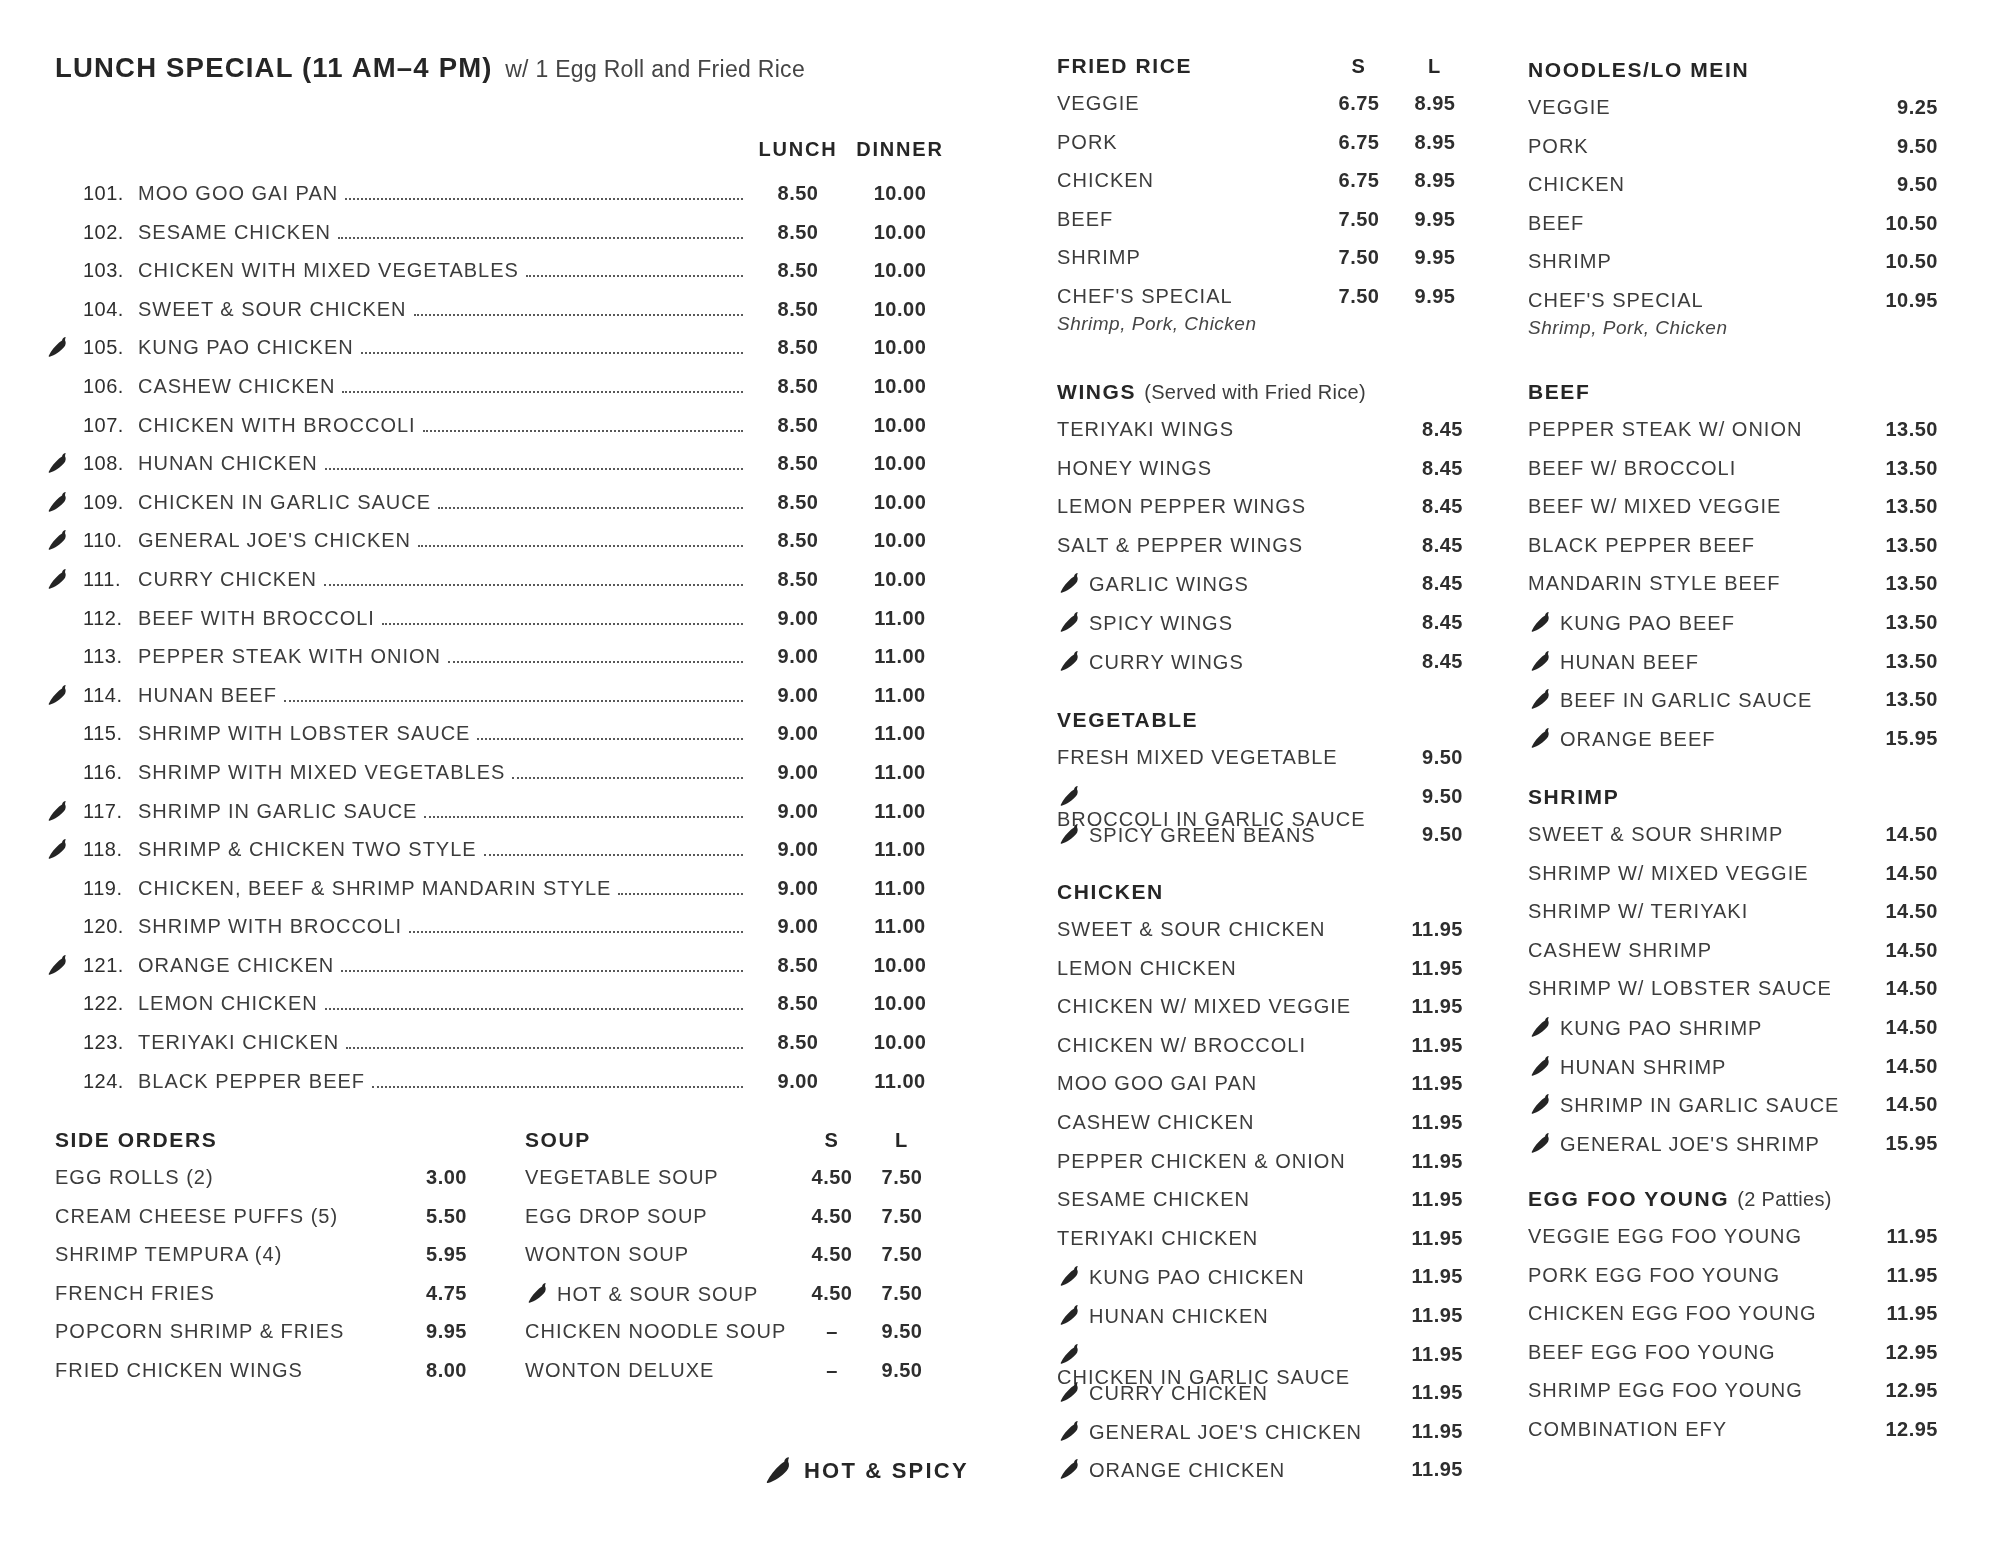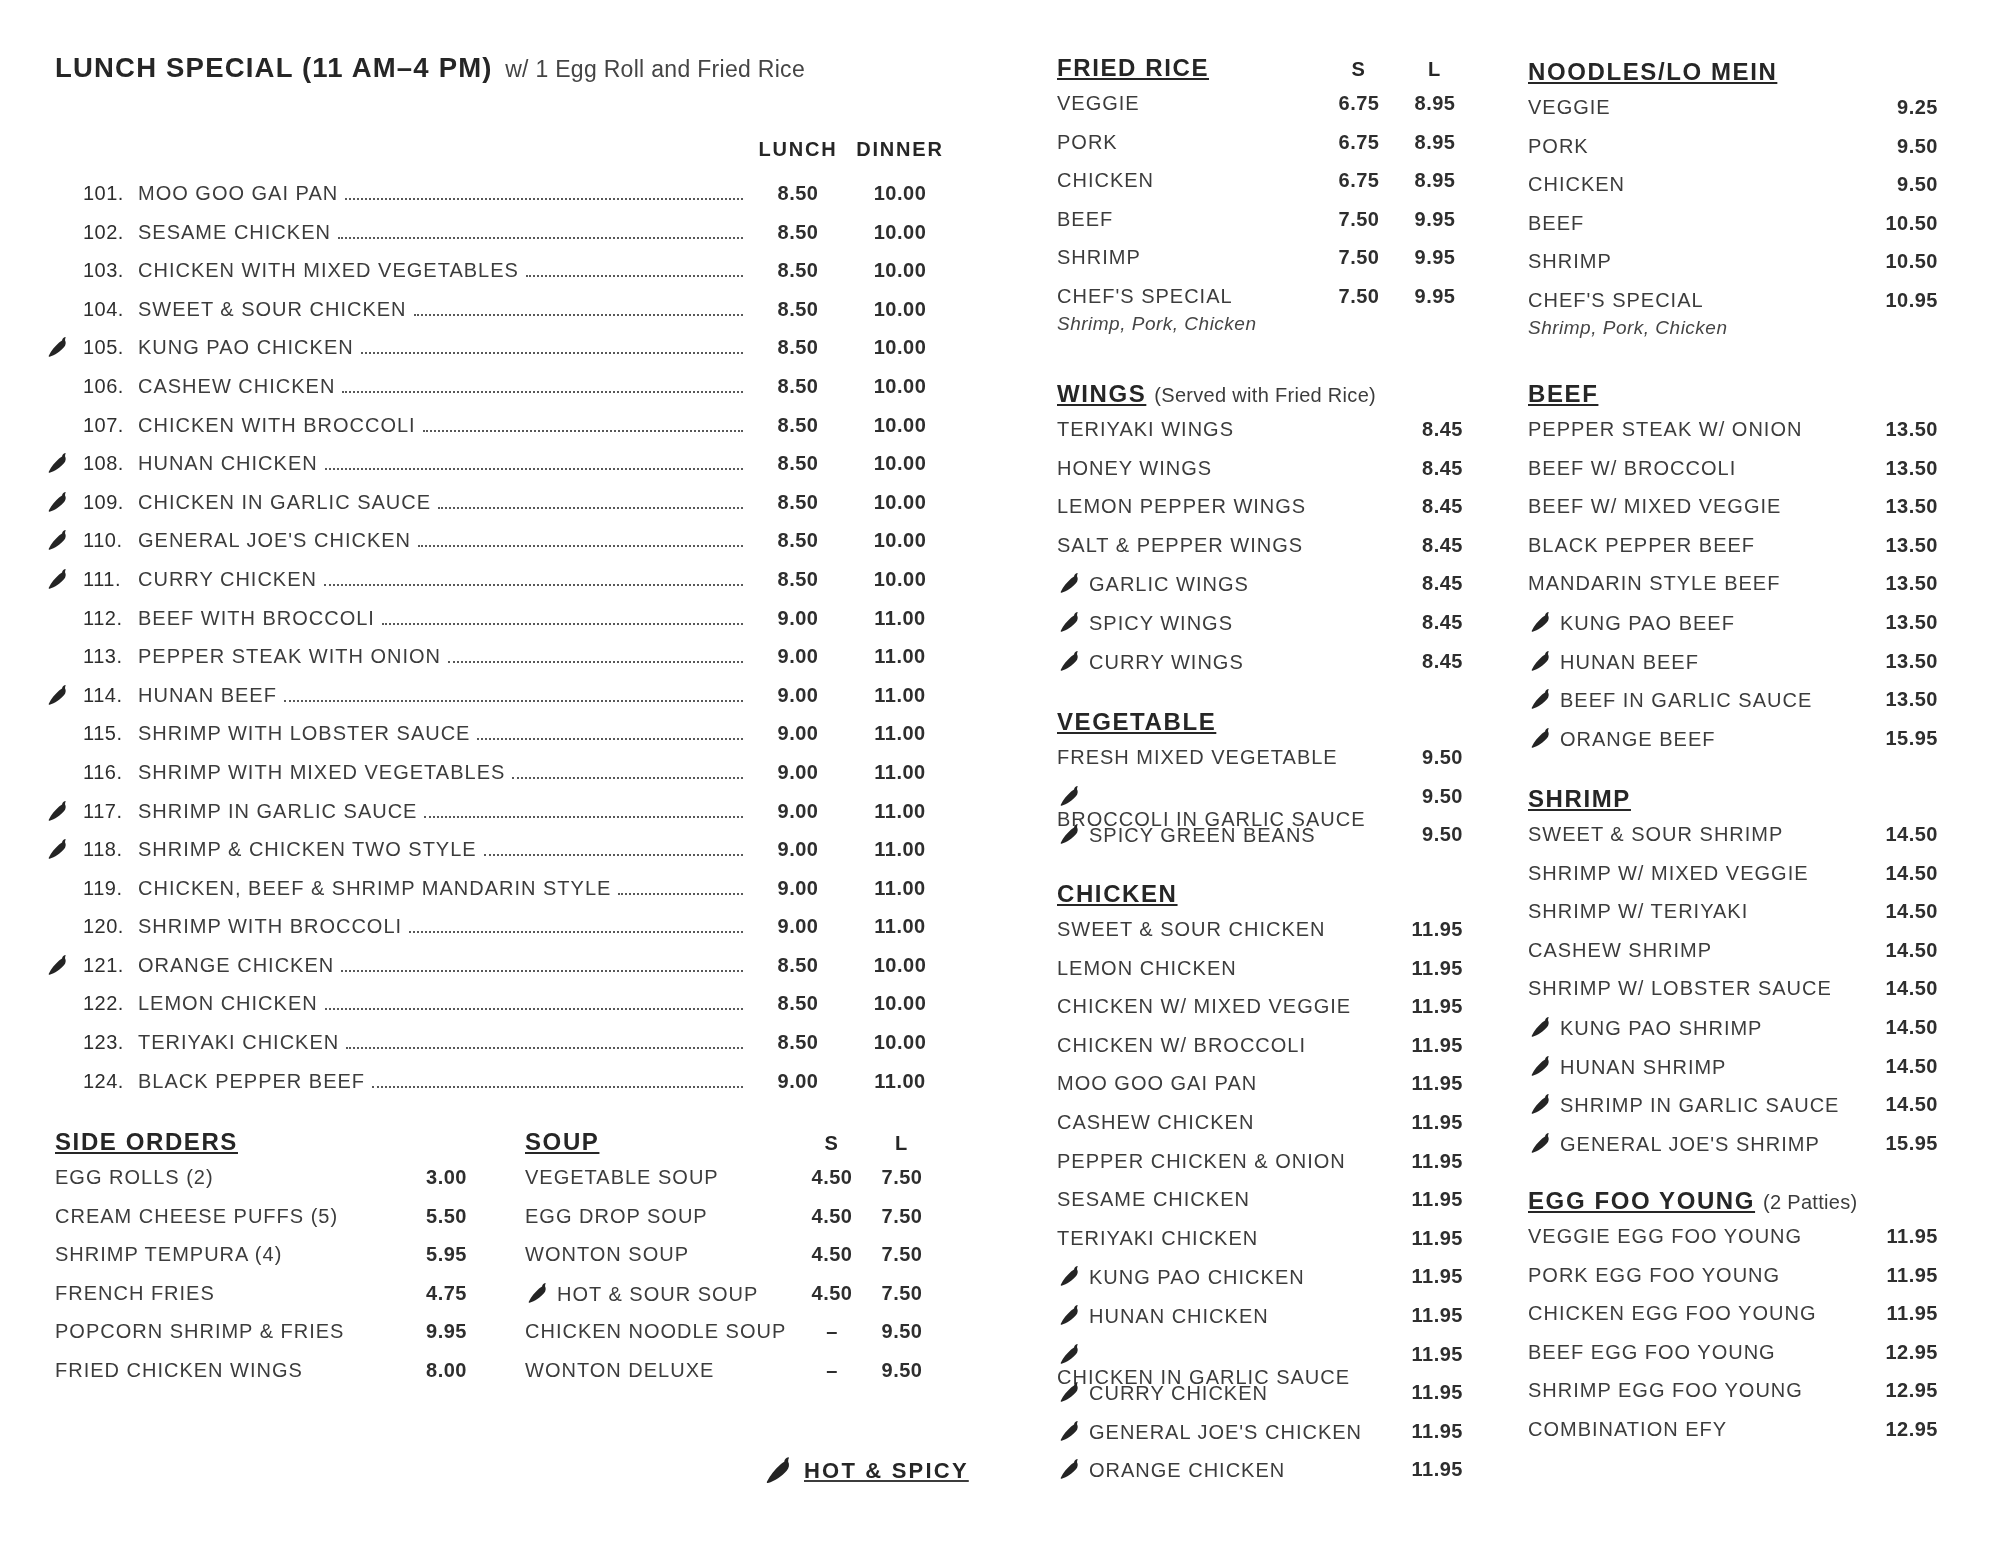--- a/index.html
+++ b/index.html
@@ -1,21 +1,21 @@
 <!DOCTYPE html>
 <html><head>
 <meta charset="utf-8">
 <style>
   html,body{margin:0;padding:0;background:#ffffff;}
   body{width:2000px;height:1545px;position:relative;overflow:hidden;
        font-family:"Liberation Sans", sans-serif;color:#3c3c3c;}
   .sec{position:absolute;}
   
   .sec-h-row{display:flex;align-items:baseline;height:24px;}
-  .sec-h{font-weight:700;font-size:24px;letter-spacing:1.6px;color:#262626;white-space:nowrap;text-decoration:underline;}
+  .sec-h{font-weight:700;font-size:21px;letter-spacing:1.6px;color:#262626;white-space:nowrap;}
   .sec-note{font-weight:400;font-size:20px;letter-spacing:.3px;color:#3c3c3c;margin-left:8px;white-space:nowrap;}
   .sec-h-fill{flex:1;}
   
   .rows{margin-top:14px;}
   .row{display:flex;align-items:flex-start;height:38.6px;font-size:20px;letter-spacing:1px;line-height:22px;}
   .row.tall{height:auto;min-height:38.6px;}
   .c-name{flex:1;display:block;}
   .c-name .nm{white-space:nowrap;}
   .sub{display:block;font-style:italic;font-size:19px;letter-spacing:.5px;color:#454545;margin-top:6px;}
   .c-p{font-weight:700;letter-spacing:.5px;color:#2e2e2e;white-space:nowrap;}
@@ -37,21 +37,21 @@
   .c-num{width:55px;font-weight:400;letter-spacing:.5px;color:#2e2e2e;}
   .c-fill{flex:1;height:16px;border-bottom:2.5px dotted #585858;margin:0 5px 0 7px;}
   .cw-lunch{width:100px;text-align:center;}
   .cw-dinner{width:104px;text-align:center;}
   
   #side-orders{left:55px;top:1128px;width:412px;}
   #side-orders .c-p{width:80px;text-align:right;}
   #soup{left:525px;top:1128px;width:415px;}
   .cw-s{width:64px;text-align:center;}
   .cw-l{width:76px;text-align:center;}
-  #hot-spicy{left:762px;top:1456px;display:flex;align-items:center;text-decoration:underline;}
+  #hot-spicy{left:762px;top:1456px;display:flex;align-items:center;}
   #hot-spicy .chili{width:30px;height:30px;margin-right:12px;vertical-align:0;}
   #hot-spicy .lbl{font-weight:700;font-size:22px;letter-spacing:2.2px;color:#262626;}
   
   #fried-rice{left:1057px;top:54px;width:412px;}
   #fried-rice .cw-s{width:84px;}
   #fried-rice .cw-l{width:68px;}
   #wings{left:1057px;top:380px;width:406px;}
   #vegetable{left:1057px;top:708px;width:406px;}
   #chicken{left:1057px;top:880px;width:406px;}
   .cw-one{width:84px;text-align:right;}

